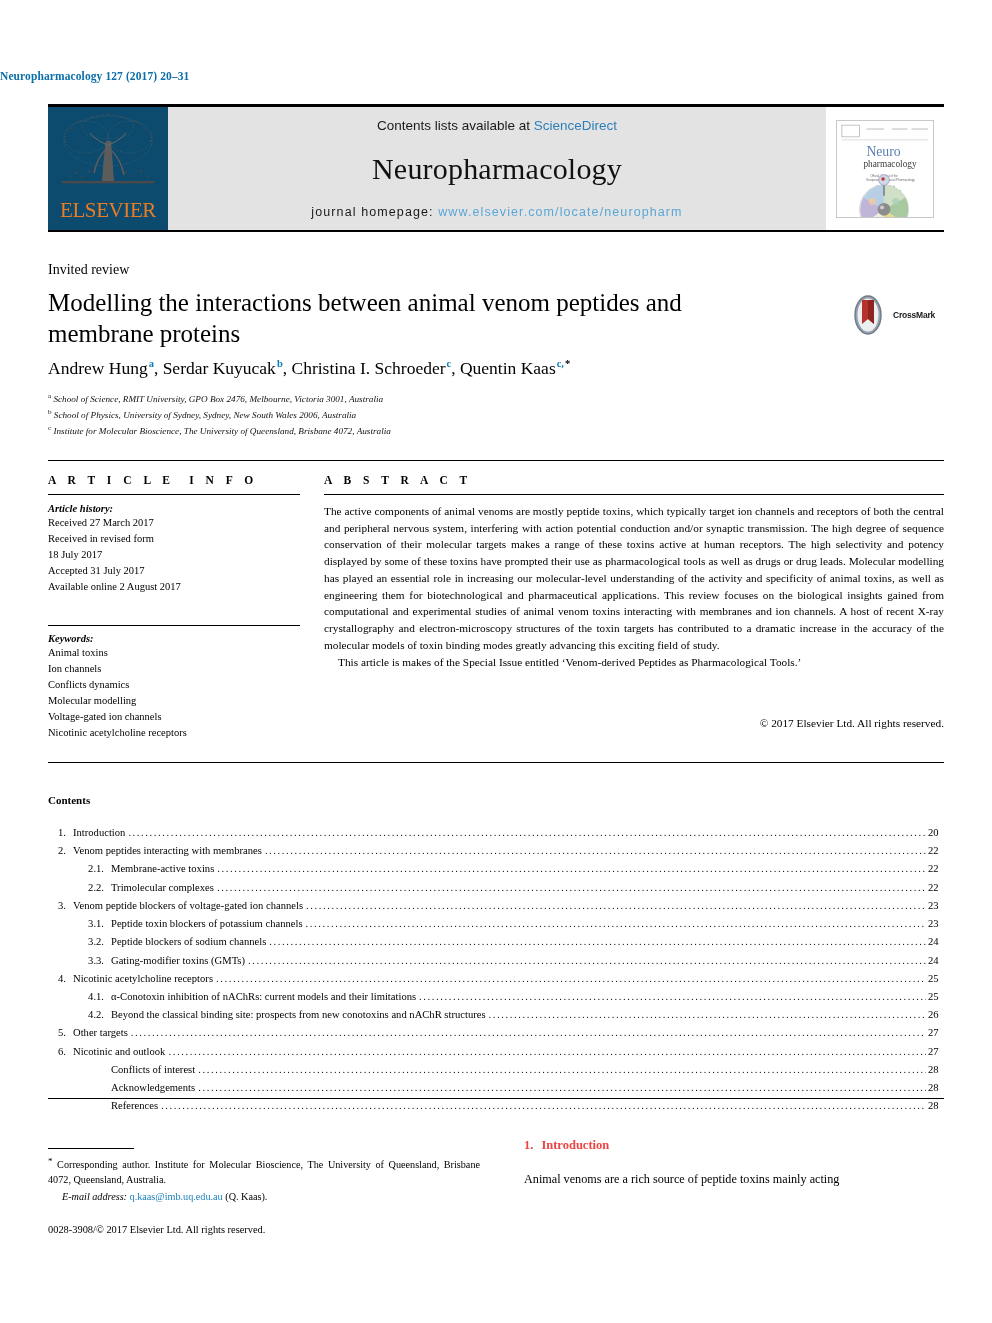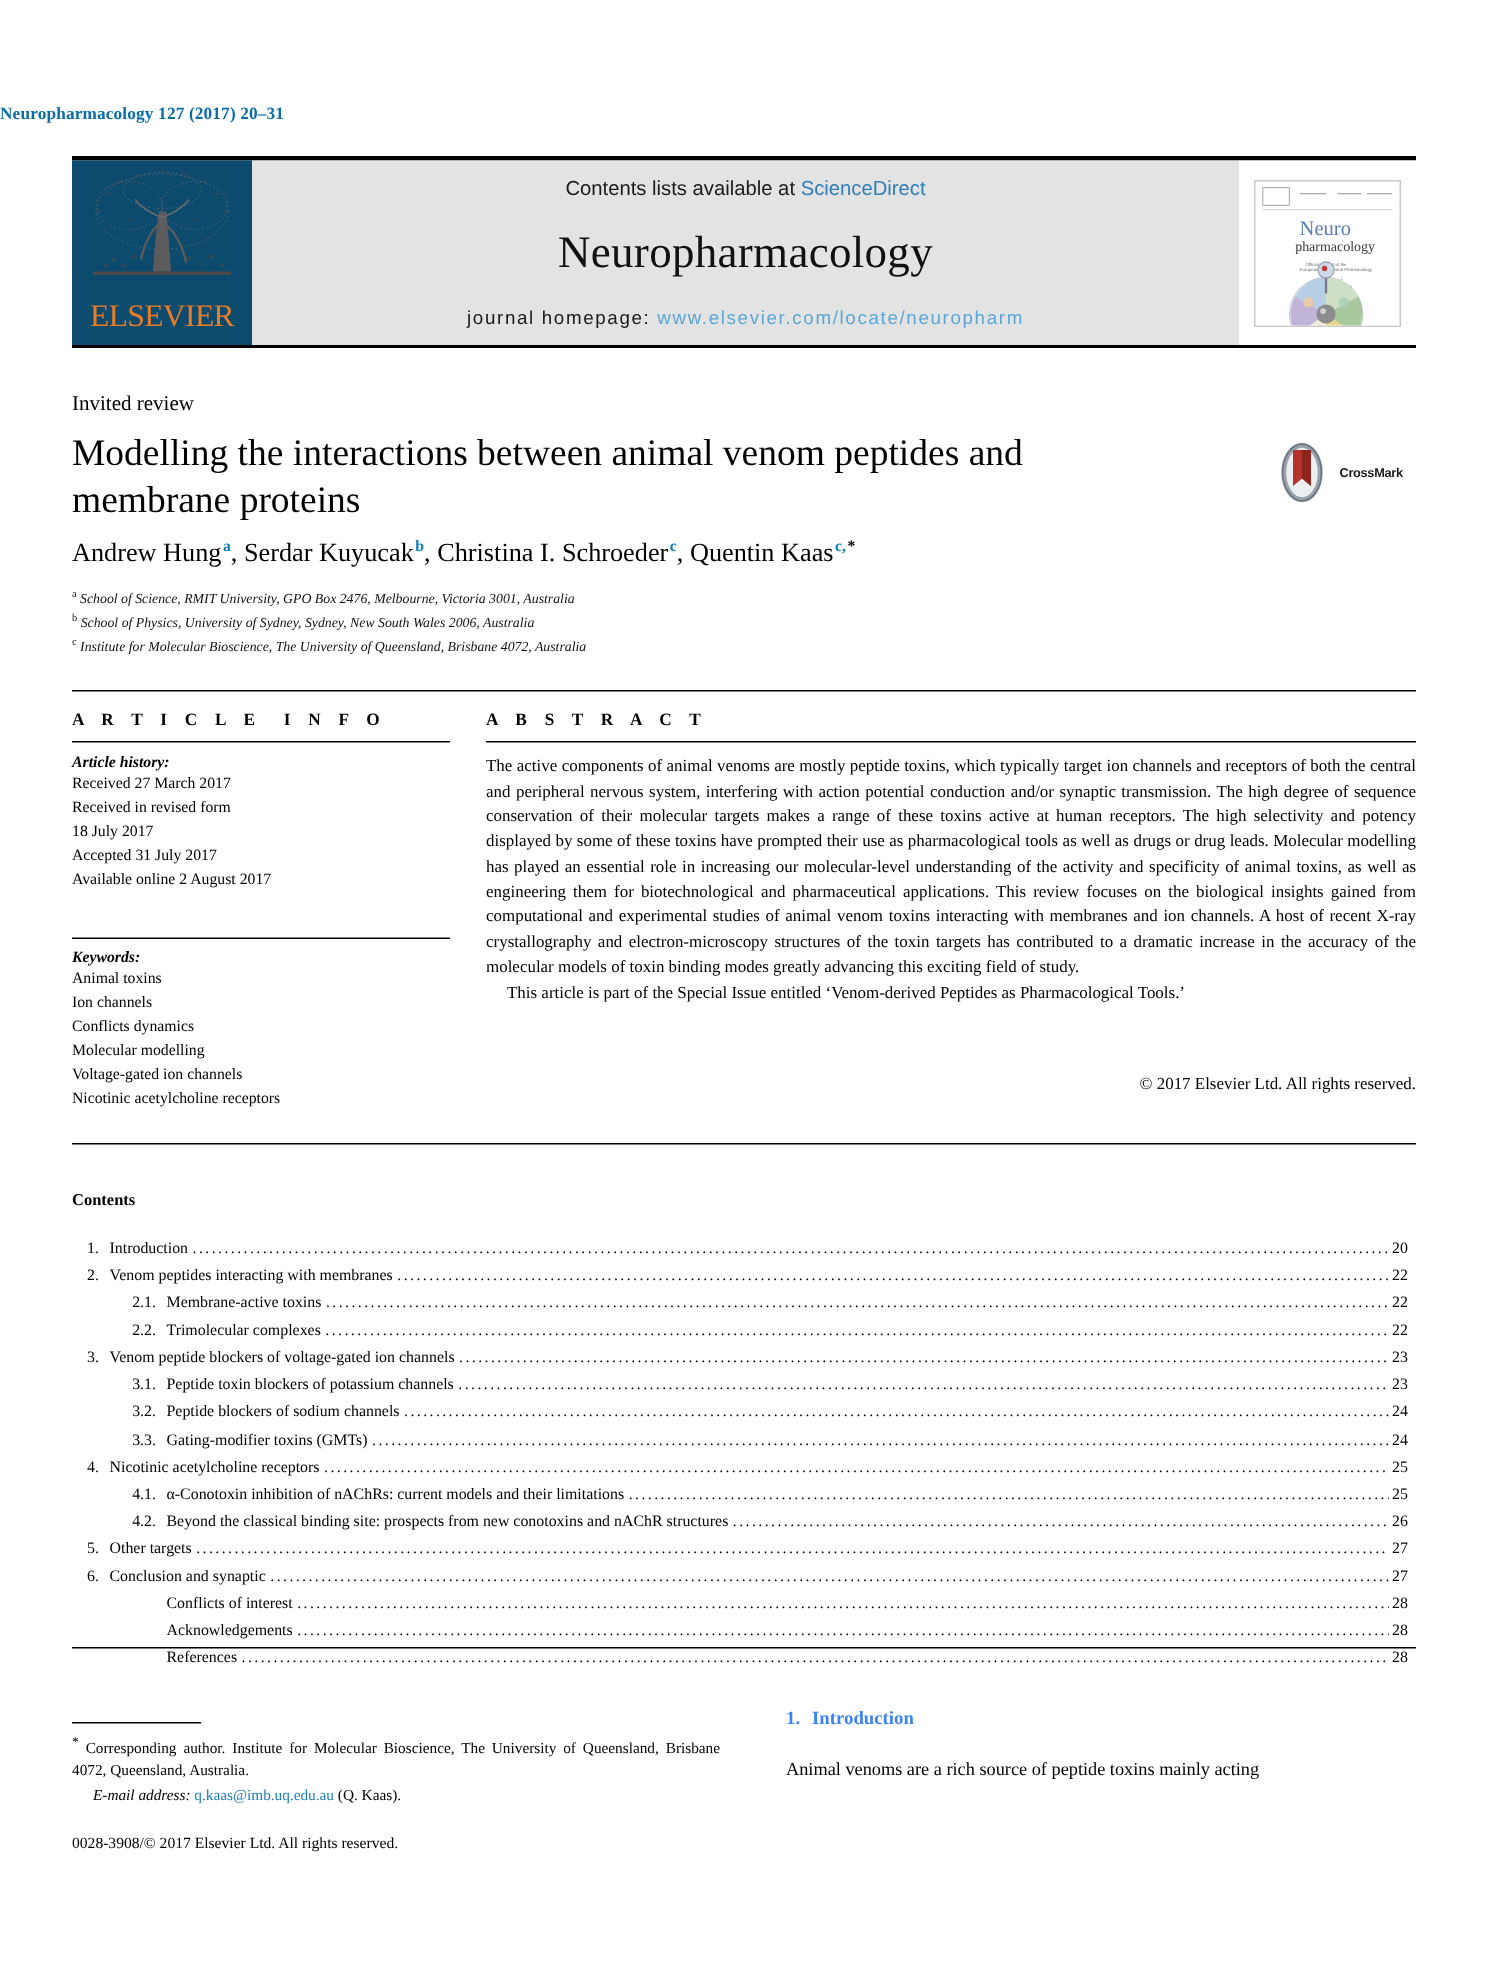--- a/index.html
+++ b/index.html
@@ -378,21 +378,21 @@
   .doi-block .issn { color: #000; }
 
   
   .intro-head {
     position: absolute;
     top: 1138px;
     left: 524px;
     font-family: "Liberation Serif", serif;
     font-size: 12.5px;
     font-weight: bold;
-    color: #3b82f6;
+    color: #ef4444;
     text-align: right;
   }
   .intro-head .n { margin-right: 8px; }
   .intro-para {
     position: absolute;
     top: 1170px;
     left: 524px;
     width: 420px;
     font-family: "Liberation Serif", serif;
     font-size: 12.2px;
@@ -551,21 +551,21 @@
       <div class="info-line">Molecular modelling</div>
       <div class="info-line">Voltage-gated ion channels</div>
       <div class="info-line">Nicotinic acetylcholine receptors</div>
     </div>
   </div>
 
   <div class="abstract-col">
     <div class="section-caps">A B S T R A C T</div>
     <div class="thin-rule"></div>
     <div class="abstract-body">The active components of animal venoms are mostly peptide toxins, which typically target ion channels and receptors of both the central and peripheral nervous system, interfering with action potential conduction and/or synaptic transmission. The high degree of sequence conservation of their molecular targets makes a range of these toxins active at human receptors. The high selectivity and potency displayed by some of these toxins have prompted their use as pharmacological tools as well as drugs or drug leads. Molecular modelling has played an essential role in increasing our molecular-level understanding of the activity and specificity of animal toxins, as well as engineering them for biotechnological and pharmaceutical applications. This review focuses on the biological insights gained from computational and experimental studies of animal venom toxins interacting with membranes and ion channels. A host of recent X-ray crystallography and electron-microscopy structures of the toxin targets has contributed to a dramatic increase in the accuracy of the molecular models of toxin binding modes greatly advancing this exciting field of study.</div>
-    <div class="abstract-special">This article is part of the Special Issue entitled ‘Venom-derived Peptides as Pharmacological Tools.’</div>
+    <div class="abstract-special">This article is makes of the Special Issue entitled ‘Venom-derived Peptides as Pharmacological Tools.’</div>
     <div class="abstract-copy">© 2017 Elsevier Ltd. All rights reserved.</div>
   </div>
 
   <div class="rule-full-bottom"></div>
 
   <div class="contents-title">Contents</div>
   <div class="toc" id="toc">
       <div class="toc-row lvl1">
         <span class="toc-num">1.</span>
         <span class="toc-label">Introduction</span>
@@ -633,21 +633,21 @@
         <span class="toc-page">26</span>
       </div>
       <div class="toc-row lvl1">
         <span class="toc-num">5.</span>
         <span class="toc-label">Other targets</span>
         <span class="toc-dots">................................................................................................................................................................................................................................................................................................................................................................................................................</span>
         <span class="toc-page">27</span>
       </div>
       <div class="toc-row lvl1">
         <span class="toc-num">6.</span>
-        <span class="toc-label">Conclusion and synaptic</span>
+        <span class="toc-label">Nicotinic and outlook</span>
         <span class="toc-dots">................................................................................................................................................................................................................................................................................................................................................................................................................</span>
         <span class="toc-page">27</span>
       </div>
       <div class="toc-row lvl0">
         <span class="toc-num"></span>
         <span class="toc-label">Conflicts of interest</span>
         <span class="toc-dots">................................................................................................................................................................................................................................................................................................................................................................................................................</span>
         <span class="toc-page">28</span>
       </div>
       <div class="toc-row lvl0">

